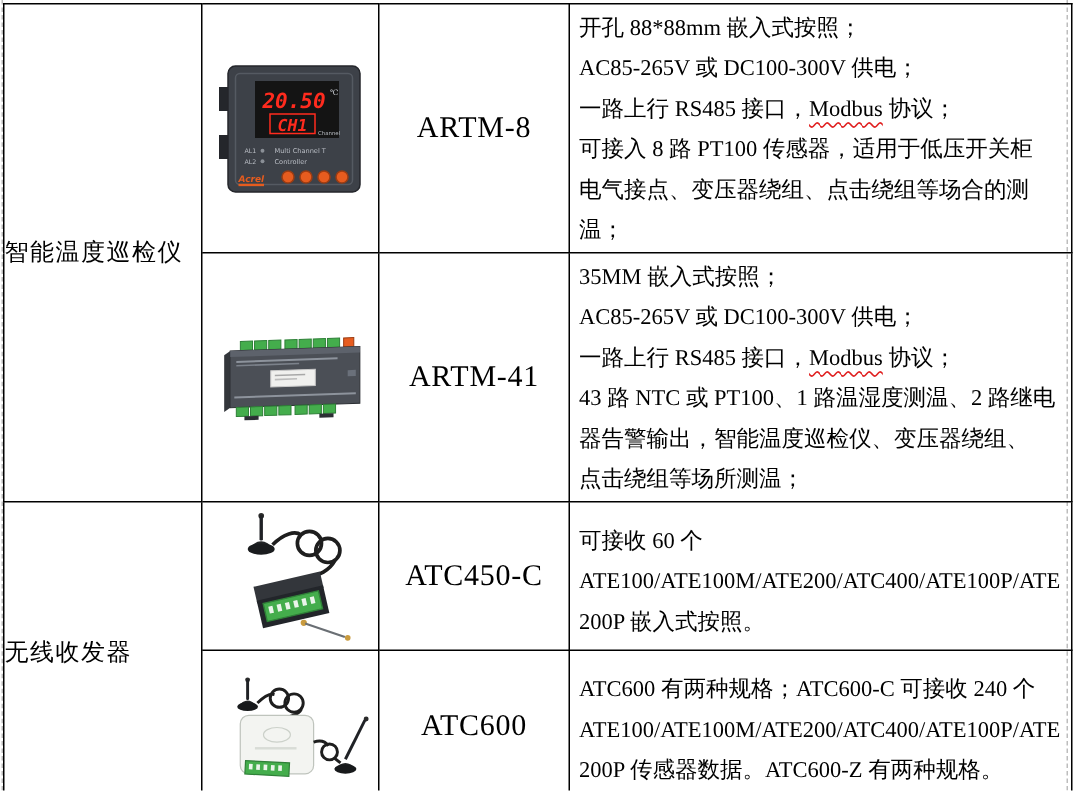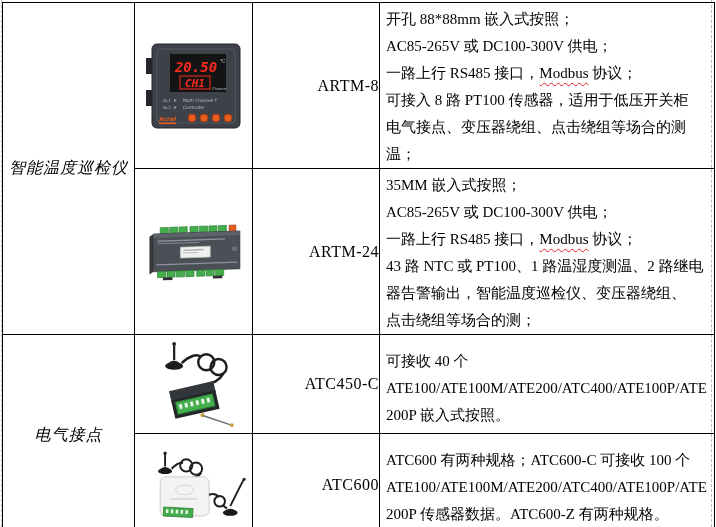--- a/index.html
+++ b/index.html
@@ -11,23 +11,23 @@
   }
   .boundary{position:absolute;top:0;bottom:0;width:0;border-left:1px dashed var(--boundary_dash,#bdbdbd);}
   .boundary.left{left:1px;}
   .boundary.right{left:711px;}
   table.spec{
     position:absolute;left:2px;top:2px;width:712px;
     border-collapse:collapse;table-layout:fixed;
   }
   td{border:1px solid var(--table_border,#000);padding:0;vertical-align:middle;overflow:hidden;}
   tr.r1{height:161px;} tr.r2{height:160px;} tr.r3{height:99px;} tr.r4{height:102px;}
-  td.cat{text-align:center;font-size:16px;letter-spacing:1px;font-style:italic;}
+  td.cat{text-align:left;font-size:16px;letter-spacing:1px;}
   td.img{text-align:left;}
-  td.model{text-align:right;font-size:16px;letter-spacing:.5px;}
+  td.model{text-align:center;font-size:20px;letter-spacing:.5px;}
   td.desc{vertical-align:top;}
   .desc-inner{padding:3px 2px 0 6px;font-size:15px;line-height:27px;}
   .desc-inner.pad-lg{padding-top:13px;}
   .line{white-space:nowrap;}
   .misspell{
     text-decoration:underline;
     text-decoration-style:wavy;
     text-decoration-color:var(--spellcheck_underline,#e02020);
     text-decoration-thickness:1px;
     text-underline-offset:4px;
@@ -133,37 +133,37 @@
             <rect x="84" y="77" width="12" height="9" fill="var(--terminal_green)" stroke="#2f8038"></rect>
             <rect x="98" y="77" width="12" height="9" fill="var(--terminal_green)" stroke="#2f8038"></rect>
             <rect x="112" y="77" width="12" height="9" fill="var(--terminal_green)" stroke="#2f8038"></rect>
           </g>
           <rect x="34" y="86" width="14" height="4" fill="#2c2f34"></rect>
           <rect x="108" y="86" width="14" height="4" fill="#2c2f34"></rect>
         </g>
       </svg>
     </td>
     <td class="model">
-      <span>ARTM-24</span>
+      <span>ARTM-41</span>
     </td>
     <td class="desc">
       <div class="desc-inner">
         <div class="line"><span>35MM 嵌入式按照；</span></div>
         <div class="line"><span>AC85-265V 或 DC100-300V 供电；</span></div>
         <div class="line"><span>一路上行 RS485 接口，</span><span class="misspell">Modbus</span><span> 协议；</span></div>
         <div class="line"><span>43 路 NTC 或 PT100、1 路温湿度测温、2 路继电</span></div>
         <div class="line"><span>器告警输出，智能温度巡检仪、变压器绕组、</span></div>
-        <div class="line"><span>点击绕组等场合的测；</span></div>
+        <div class="line"><span>点击绕组等场所测温；</span></div>
       </div>
     </td>
   </tr>
 
   <tr class="r3">
     <td class="cat" rowspan="2">
-      <span>电气接点</span>
+      <span>无线收发器</span>
     </td>
     <td class="img">
       <svg width="104" height="90" viewBox="0 0 110 92">
         <g>
           <g>
             <circle cx="34" cy="3.5" r="2" fill="#2a2a2a"></circle>
             <rect x="32.8" y="3" width="2.4" height="18" rx="1" fill="#202226"></rect>
             <path d="M25,27 Q34,16 43,27 Z" fill="#232527"></path>
             <ellipse cx="34" cy="27" rx="9.5" ry="4" fill="#1a1c1e"></ellipse>
           </g>
@@ -189,21 +189,21 @@
           <line x1="65" y1="79.5" x2="93" y2="89" stroke="#6a6f74" stroke-width="1.6"></line>
           <circle cx="95" cy="89.6" r="2" fill="var(--antenna_gold)"></circle>
         </g>
       </svg>
     </td>
     <td class="model">
       <span>ATC450-C</span>
     </td>
     <td class="desc">
       <div class="desc-inner pad-lg">
-        <div class="line"><span>可接收 40 个</span></div>
+        <div class="line"><span>可接收 60 个</span></div>
         <div class="line"><span>ATE100/ATE100M/ATE200/ATC400/ATE100P/ATE</span></div>
         <div class="line"><span>200P 嵌入式按照。</span></div>
       </div>
     </td>
   </tr>
 
   <tr class="r4">
     <td class="img">
       <svg width="110" height="90" viewBox="0 0 135 92">
         <g>
@@ -242,20 +242,20 @@
             <ellipse cx="112" cy="80" rx="9" ry="3.8" fill="#17191b"></ellipse>
           </g>
         </g>
       </svg>
     </td>
     <td class="model">
       <span>ATC600</span>
     </td>
     <td class="desc">
       <div class="desc-inner pad-lg">
-        <div class="line"><span>ATC600 有两种规格；ATC600-C 可接收 100 个</span></div>
+        <div class="line"><span>ATC600 有两种规格；ATC600-C 可接收 240 个</span></div>
         <div class="line"><span>ATE100/ATE100M/ATE200/ATC400/ATE100P/ATE</span></div>
         <div class="line"><span>200P 传感器数据。ATC600-Z 有两种规格。</span></div>
       </div>
     </td>
   </tr>
 </tbody>
   </table>
 
 </body></html>

